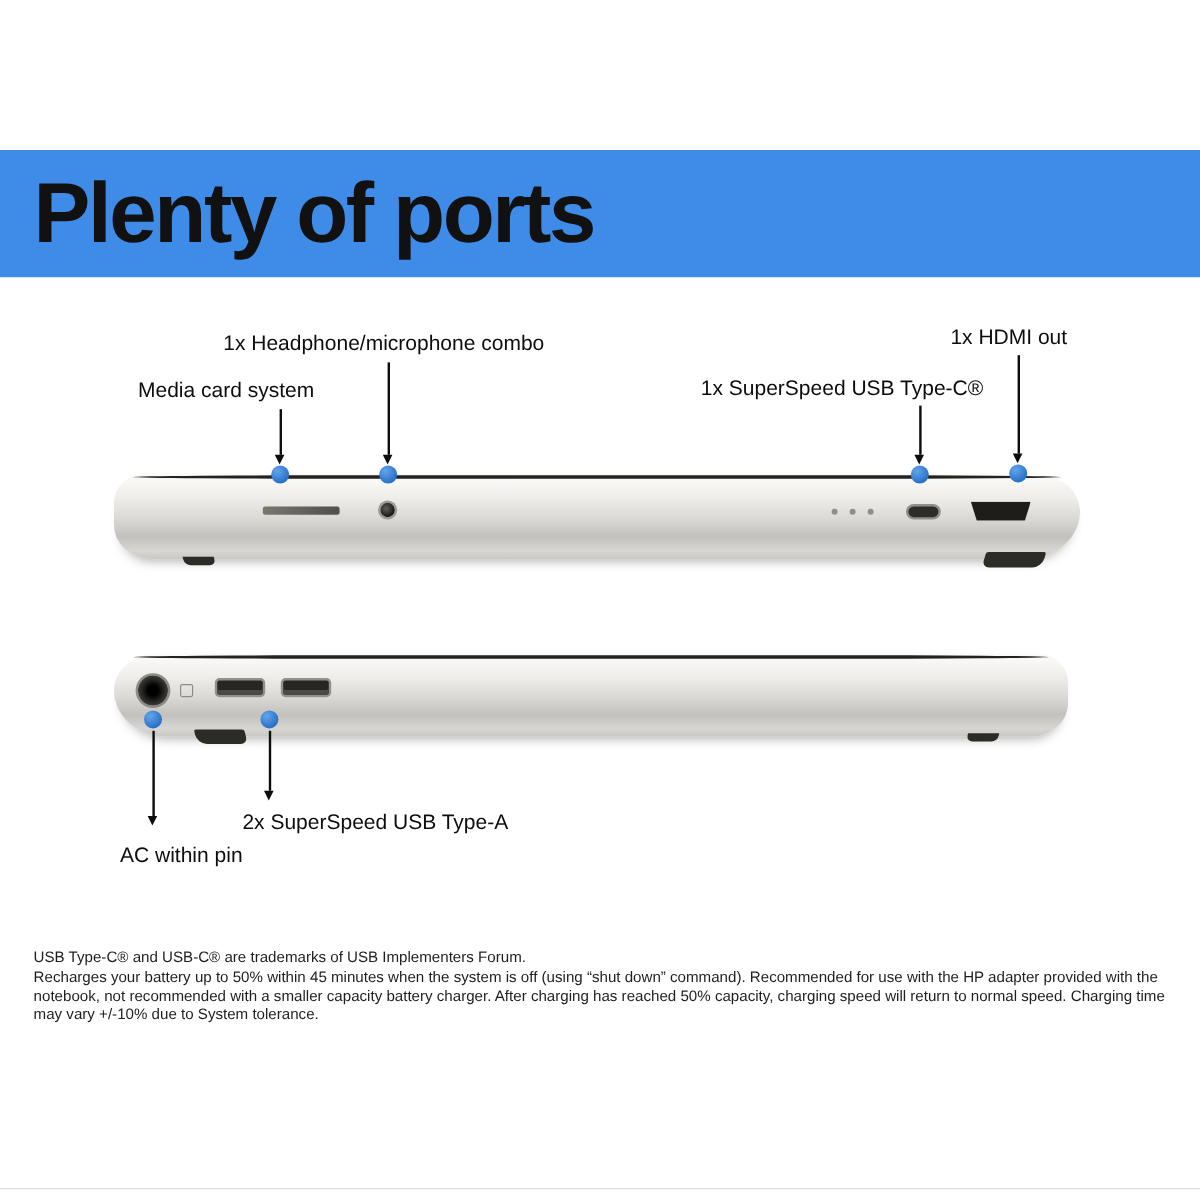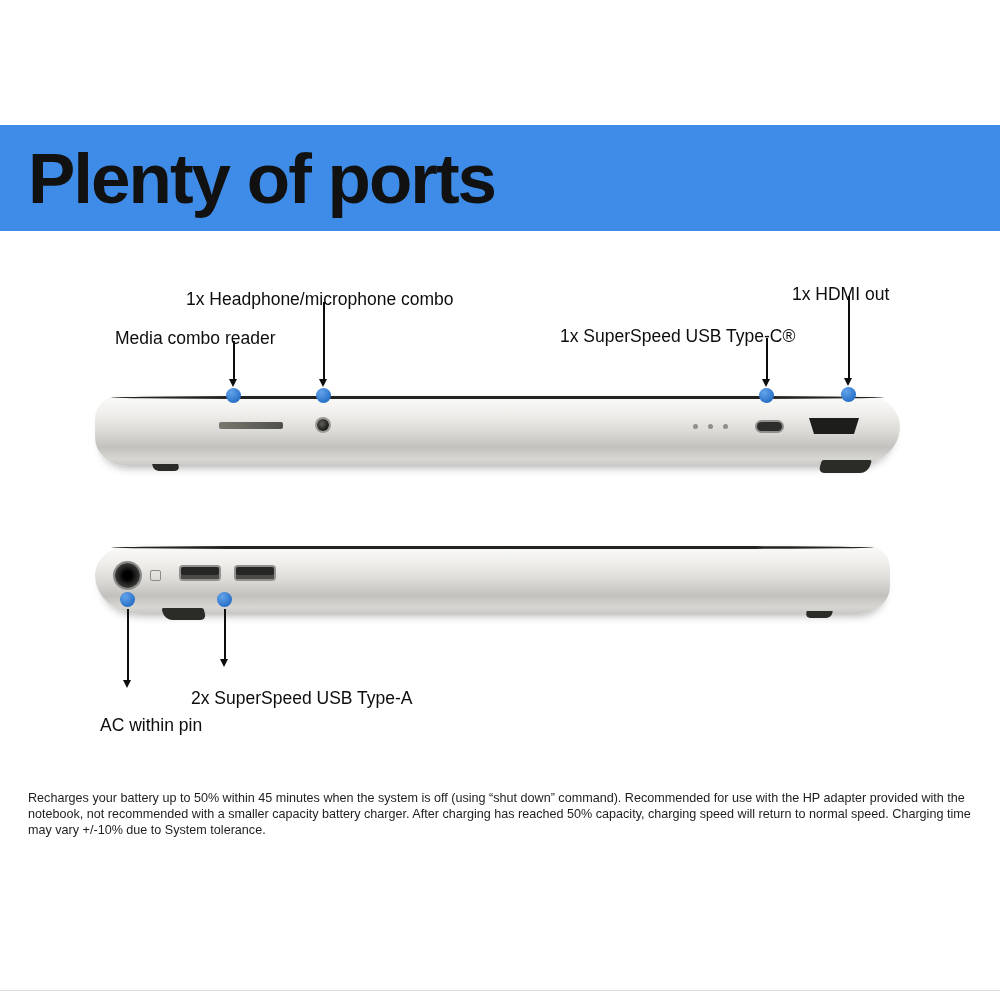--- a/index.html
+++ b/index.html
@@ -43,40 +43,40 @@
           box-shadow:inset 0 -4px 0 #4b4b47,0 0 0 2px #92918d;}
   .usba.a1{left:86px;} .usba.a2{left:141px;}
 
   .foot{position:absolute;background:#2b2b28;}
   .laptop-top .foot-left{left:58px;bottom:-5px;width:26px;height:7px;border-radius:0 0 5px 5px;transform:skewX(14deg);}
   .laptop-top .foot-right{right:30px;bottom:-7px;width:50px;height:13px;border-radius:2px 2px 8px 6px;transform:skewX(-16deg);}
   .laptop-bottom .foot-left{left:68px;bottom:-6px;width:42px;height:12px;border-radius:2px 2px 6px 8px;transform:skewX(14deg);}
   .laptop-bottom .foot-right{right:58px;bottom:-4px;width:26px;height:7px;border-radius:0 0 5px 5px;transform:skewX(-12deg);}
 
   
-  .label{position:absolute;font-size:17.5px;font-weight:500;color:#0d0d0d;white-space:nowrap;margin-top:13px;}
+  .label{position:absolute;font-size:17.5px;font-weight:500;color:#0d0d0d;white-space:nowrap;}
   .vline{position:absolute;width:2px;background:#0d0d0d;}
   .ahead{position:absolute;width:0;height:0;border-left:4.5px solid transparent;
          border-right:4.5px solid transparent;border-top:8px solid #0d0d0d;}
   .dot{position:absolute;width:15px;height:15px;border-radius:50%;
        background:radial-gradient(circle at 35% 30%,#63a3ea,var(--callout-dot,#2a72c8) 70%);}
 
   
   .co-media  .label{left:115px;top:315px;} .co-media  .vline{left:233px;top:341px;height:38px;}
   .co-media  .ahead{left:229px;top:379px;} .co-media  .dot{left:226px;top:388px;}
   .co-audio  .label{left:186px;top:276px;} .co-audio  .vline{left:323px;top:302px;height:77px;}
   .co-audio  .ahead{left:319px;top:379px;} .co-audio  .dot{left:316px;top:388px;}
-  .co-usbc   .label{left:560px;top:313px;} .co-usbc   .vline{left:766px;top:338px;height:41px;}
+  .co-usbc   .label{left:584px;top:313px;} .co-usbc   .vline{left:766px;top:338px;height:41px;}
   .co-usbc   .ahead{left:762px;top:379px;} .co-usbc   .dot{left:759px;top:388px;}
   .co-hdmi   .label{left:792px;top:271px;text-align:right;} .co-hdmi   .vline{left:848px;top:296px;height:82px;}
   .co-hdmi   .ahead{left:844px;top:378px;} .co-hdmi   .dot{left:841px;top:387px;}
 
   
   .co-usba   .dot{left:217px;top:592px;}   .co-usba   .vline{left:224px;top:609px;height:50px;}
-  .co-usba   .ahead{left:220px;top:659px;} .co-usba   .label{left:191px;top:675px;text-align:right;}
+  .co-usba   .ahead{left:220px;top:659px;} .co-usba   .label{left:202px;top:675px;text-align:right;}
   .co-ac     .dot{left:120px;top:592px;}   .co-ac     .vline{left:127px;top:609px;height:71px;}
   .co-ac     .ahead{left:123px;top:680px;} .co-ac     .label{left:100px;top:702px;}
 
   
   .footnotes{position:absolute;left:28px;top:791px;width:950px;font-size:12.6px;
              line-height:15.8px;color:#1e1e1e;}
   .footnotes p{margin:0;}
   .bottom-rule{position:absolute;left:0;top:990px;width:1000px;height:1px;background:#dcdcdc;}
 </style>
 </head>
@@ -107,21 +107,21 @@
     <div class="edge-line"></div>
     <div class="ac-jack"></div>
     <div class="ac-mark"></div>
     <div class="usba a1"></div>
     <div class="usba a2"></div>
     <div class="foot foot-left"></div>
     <div class="foot foot-right"></div>
   </div>
 
   <div class="co-media">
-    <span class="label">Media combo reader</span>
+    <span class="label">Media card system</span>
     <span class="vline"></span>
     <span class="ahead"></span>
     <span class="dot"></span>
   </div>
   <div class="co-audio">
     <span class="label">1x Headphone/microphone combo</span>
     <span class="vline"></span>
     <span class="ahead"></span>
     <span class="dot"></span>
   </div>
@@ -145,17 +145,18 @@
     <span class="label">2x SuperSpeed USB Type-A</span>
   </div>
   <div class="co-ac">
     <span class="dot"></span>
     <span class="vline"></span>
     <span class="ahead"></span>
     <span class="label">AC within pin</span>
   </div>
 
   <div class="footnotes">
+    <p>USB Type-C® and USB-C® are trademarks of USB Implementers Forum.</p>
     <p>Recharges your battery up to 50% within 45 minutes when the system is off (using “shut down” command). Recommended for use with the HP adapter provided with the notebook, not recommended with a smaller capacity battery charger. After charging has reached 50% capacity, charging speed will return to normal speed. Charging time may vary +/-10% due to System tolerance.</p>
   </div>
 
   <div class="bottom-rule"></div>
 </div>
 
 </body></html>

